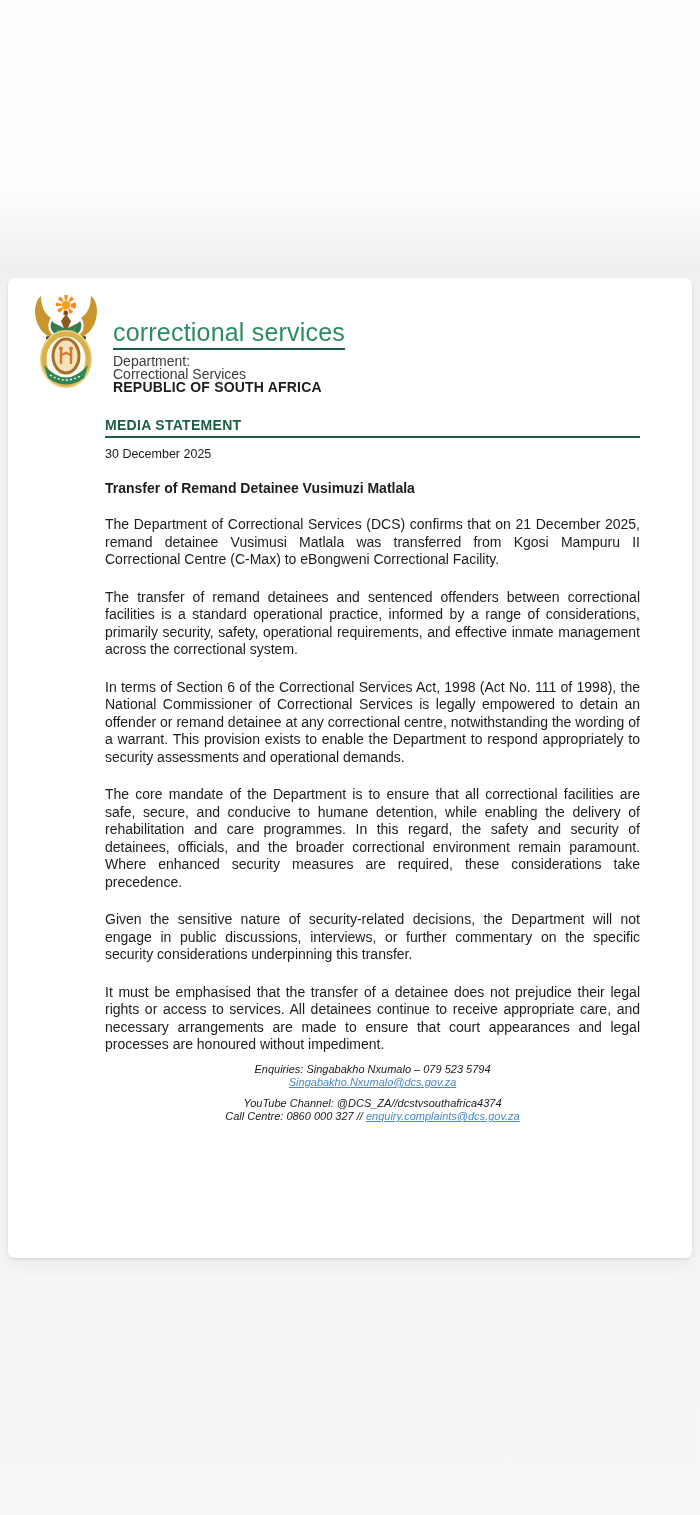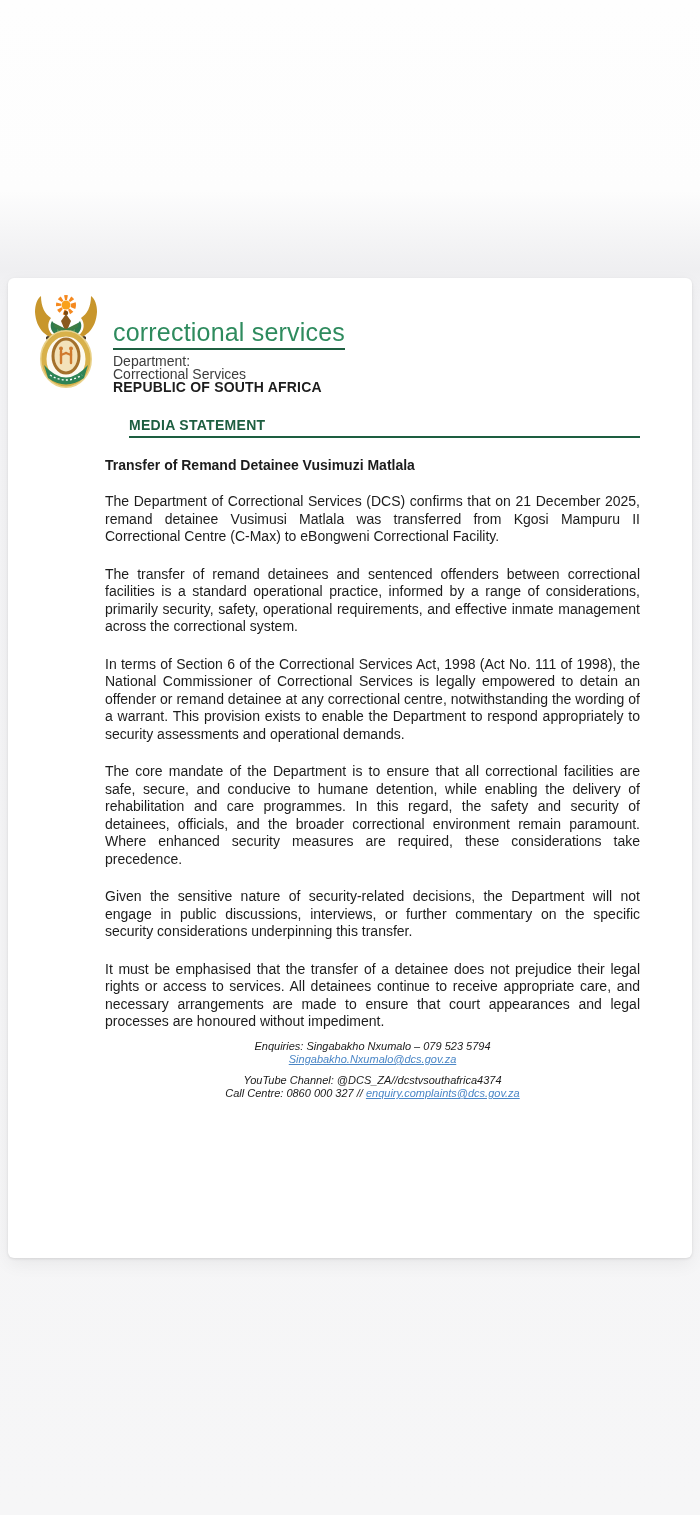--- a/index.html
+++ b/index.html
@@ -65,21 +65,20 @@
     padding-top: 139px;
     color: #1c1c1c;
   }
   .kicker {
     font-size: 14px;
     font-weight: bold;
     letter-spacing: 0.3px;
     color: #1d5e40;
     border-bottom: 2.5px solid #1d5e40;
     padding-bottom: 3px;
-    margin-left: 24px;
   }
   .date-line { margin-top: 9px; font-size: 12.5px; }
   .doc-title { margin-top: 19px; font-size: 14px; font-weight: bold; }
   .content p.body-par {
     margin: 20px 0 0 0;
     font-size: 14px;
     line-height: 17.5px;
     text-align: justify;
   }
   .ends-banner {
@@ -159,20 +158,21 @@
       <div class="dept">
         <div>Department:</div>
         <div>Correctional Services</div>
         <div class="country">REPUBLIC OF SOUTH AFRICA</div>
       </div>
     </div>
   </div>
 
   <div class="content">
     <div class="kicker">MEDIA STATEMENT</div>
+    <div class="date-line">30 December 2025</div>
     <div class="doc-title">Transfer of Remand Detainee Vusimuzi Matlala</div>
 
     <p class="body-par">The Department of Correctional Services (DCS) confirms that on 21 December 2025, remand detainee Vusimusi Matlala was transferred from Kgosi Mampuru II Correctional Centre (C-Max) to eBongweni Correctional Facility.</p>
     <p class="body-par">The transfer of remand detainees and sentenced offenders between correctional facilities is a standard operational practice, informed by a range of considerations, primarily security, safety, operational requirements, and effective inmate management across the correctional system.</p>
     <p class="body-par">In terms of Section 6 of the Correctional Services Act, 1998 (Act No. 111 of 1998), the National Commissioner of Correctional Services is legally empowered to detain an offender or remand detainee at any correctional centre, notwithstanding the wording of a warrant.  This provision exists to enable the Department to respond appropriately to security assessments and operational demands.</p>
     <p class="body-par">The core mandate of the Department is to ensure that all correctional facilities are safe, secure, and conducive to humane detention, while enabling the delivery of rehabilitation and care programmes.  In this regard, the safety and security of detainees, officials, and the broader correctional environment remain paramount.  Where enhanced security measures are required, these considerations take precedence.</p>
     <p class="body-par">Given the sensitive nature of security-related decisions, the Department will not engage in public discussions, interviews, or further commentary on the specific security considerations underpinning this transfer.</p>
     <p class="body-par">It must be emphasised that the transfer of a detainee does not prejudice their legal rights or access to services.  All detainees continue to receive appropriate care, and necessary arrangements are made to ensure that court appearances and legal processes are honoured without impediment.</p>
 
 

